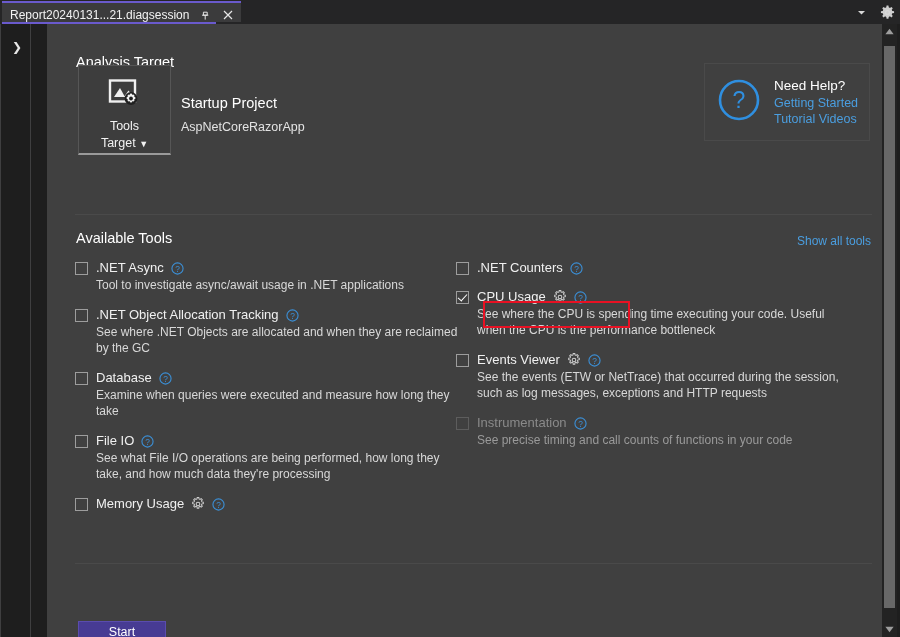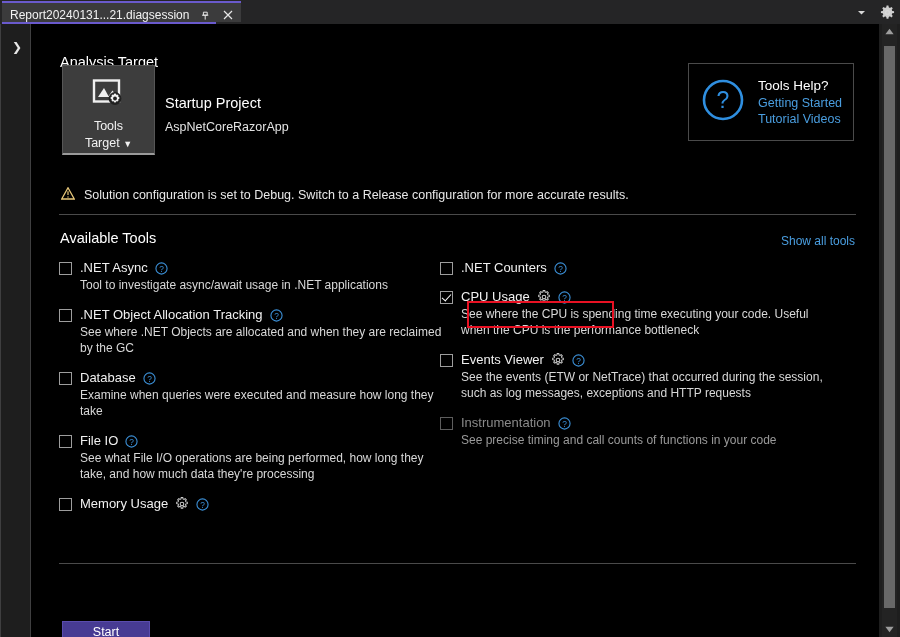--- a/index.html
+++ b/index.html
@@ -89,23 +89,23 @@
     width: 16px; height: 18px;
     color: #e8e8e8;
     font-size: 12px;
     display: flex; align-items: center; justify-content: center;
     cursor: pointer;
   }
 
   
   #content {
     position: absolute;
-    left: 31px; top: 24px;
+    left: 47px; top: 24px;
     width: 848px; height: 613px;
-    background: #000000;
+    background: #404040;
     overflow: hidden;
   }
   .section-title {
     font-size: 14.5px;
     color: #ffffff;
     font-weight: normal;
   }
   #analysis-title { position: absolute; left: 29px; top: 30px; }
 
   
@@ -400,36 +400,26 @@
   <div id="startup-project-name">AspNetCoreRazorApp</div>
 
   <div id="need-help">
     <span>
       <svg width="44" height="44" viewBox="0 0 44 44" aria-hidden="true">
         <circle cx="22" cy="22" r="19" fill="none" stroke="#2f8fe0" stroke-width="2.6"></circle>
         <text x="22" y="30" font-family="Liberation Sans, sans-serif" font-size="23" fill="#2f8fe0" text-anchor="middle">?</text>
       </svg>
     </span>
     <div id="need-help-text">
-      <div id="nh-title">Tools Help?</div>
+      <div id="nh-title">Need Help?</div>
       <span class="nh-link">Getting Started</span>
       <span class="nh-link">Tutorial Videos</span>
     </div>
   </div>
 
-  <div id="warning-row">
-    <span>
-      <svg width="14" height="13" viewBox="0 0 14 13" aria-hidden="true">
-        <path d="M7 0.8 L13.3 12 L0.7 12 Z" fill="none" stroke="#e8c87a" stroke-width="1.3"></path>
-        <path d="M7 4.3 V8.1" stroke="#e8c87a" stroke-width="1.2"></path>
-        <circle cx="7" cy="10" r="0.7" fill="#e8c87a"></circle>
-      </svg>
-    </span>
-    <span id="warning-text">Solution configuration is set to Debug. Switch to a Release configuration for more accurate results.</span>
-  </div>
 
   <div class="divider" id="divider-1"></div>
 
   <div class="section-title" id="tools-title">Available Tools</div>
   <div id="show-all-tools">Show all tools</div>
 
   <div id="tools-grid">
     <div class="tool-col" id="col-left">
         <div class="tool">
           <div class="tool-head">

